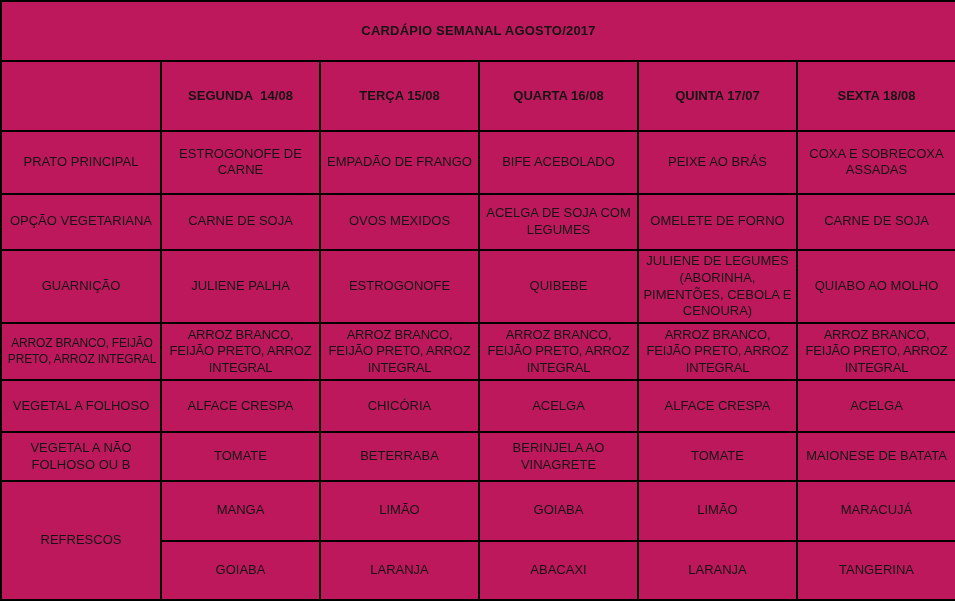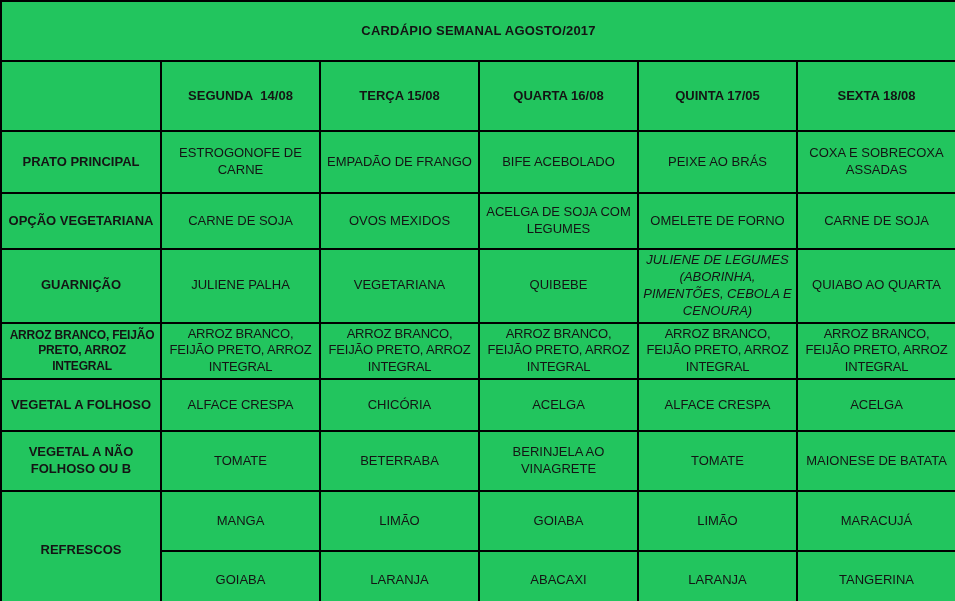--- a/index.html
+++ b/index.html
@@ -3,21 +3,21 @@
 <meta charset="utf-8">
 <style>
   html, body {
     margin: 0;
     padding: 0;
     background: #ffffff;
   }
   .page {
     width: 955px;
     height: 601px;
-    background: #22c55e;
+    background: #be185d;
     box-sizing: border-box;
   }
   table.menu {
     border-collapse: collapse;
     table-layout: fixed;
     width: 955px;
     height: 601px;
     font-family: "Liberation Sans", sans-serif;
     color: #141414;
   }
@@ -34,30 +34,29 @@
   td.title-cell {
     font-weight: bold;
     font-size: 15px;
     letter-spacing: 0.2px;
   }
   td.hdr {
     font-weight: bold;
     font-size: 14px;
   }
   td.label {
-    font-weight: bold;
+    font-weight: normal;
     text-align: left;
     padding-left: 6px;
     padding-right: 2px;
     font-size: 13px;
   }
   td.small {
     font-size: 11px;
     line-height: 1.25;
-    font-style: italic;
   }
   td.condensed {
     font-size: 12px;
     letter-spacing: -0.2px;
     padding-left: 1px;
     padding-right: 1px;
   }
   td.label.condensed {
     font-size: 12px;
     padding-left: 5px;
@@ -84,21 +83,21 @@
     <tbody>
         <tr style="height:60px">
       <td class="title-cell" colspan="6">CARDÁPIO SEMANAL AGOSTO/2017</td>
     </tr>
 
     <tr style="height:70px">
       <td></td>
       <td class="hdr">SEGUNDA&nbsp; 14/08</td>
       <td class="hdr">TERÇA 15/08</td>
       <td class="hdr">QUARTA 16/08</td>
-      <td class="hdr">QUINTA 17/05</td>
+      <td class="hdr">QUINTA 17/07</td>
       <td class="hdr">SEXTA 18/08</td>
     </tr>
 
     <tr style="height:62px">
       <td class="label">PRATO PRINCIPAL</td>
       <td>ESTROGONOFE DE CARNE</td>
       <td>EMPADÃO DE FRANGO</td>
       <td>BIFE ACEBOLADO</td>
       <td>PEIXE AO BRÁS</td>
       <td>COXA E SOBRECOXA ASSADAS</td>
@@ -109,45 +108,45 @@
       <td>CARNE DE SOJA</td>
       <td>OVOS MEXIDOS</td>
       <td>ACELGA DE SOJA COM LEGUMES</td>
       <td>OMELETE DE FORNO</td>
       <td>CARNE DE SOJA</td>
     </tr>
 
     <tr style="height:60px">
       <td class="label">GUARNIÇÃO</td>
       <td>JULIENE PALHA</td>
-      <td>VEGETARIANA</td>
+      <td>ESTROGONOFE</td>
       <td>QUIBEBE</td>
       <td class="small">JULIENE DE LEGUMES (ABORINHA, PIMENTÕES, CEBOLA E CENOURA)</td>
-      <td>QUIABO AO QUARTA</td>
+      <td>QUIABO AO MOLHO</td>
     </tr>
 
     <tr style="height:52px">
       <td class="label condensed">ARROZ BRANCO, FEIJÃO PRETO, ARROZ INTEGRAL</td>
       <td class="condensed">ARROZ BRANCO, FEIJÃO PRETO, ARROZ INTEGRAL</td>
       <td class="condensed">ARROZ BRANCO, FEIJÃO PRETO, ARROZ INTEGRAL</td>
       <td class="condensed">ARROZ BRANCO, FEIJÃO PRETO, ARROZ INTEGRAL</td>
       <td class="condensed">ARROZ BRANCO, FEIJÃO PRETO, ARROZ INTEGRAL</td>
       <td class="condensed">ARROZ BRANCO, FEIJÃO PRETO, ARROZ INTEGRAL</td>
     </tr>
 
     <tr style="height:52px">
       <td class="label">VEGETAL A FOLHOSO</td>
       <td>ALFACE CRESPA</td>
       <td>CHICÓRIA</td>
       <td>ACELGA</td>
       <td>ALFACE CRESPA</td>
       <td>ACELGA</td>
     </tr>
 
-    <tr style="height:60px">
+    <tr style="height:48px">
       <td class="label">VEGETAL A NÃO FOLHOSO OU B</td>
       <td>TOMATE</td>
       <td>BETERRABA</td>
       <td>BERINJELA AO VINAGRETE</td>
       <td>TOMATE</td>
       <td>MAIONESE DE BATATA</td>
     </tr>
 
     <tr style="height:60px">
       <td class="label refrescos-label" rowspan="2">REFRESCOS</td>

